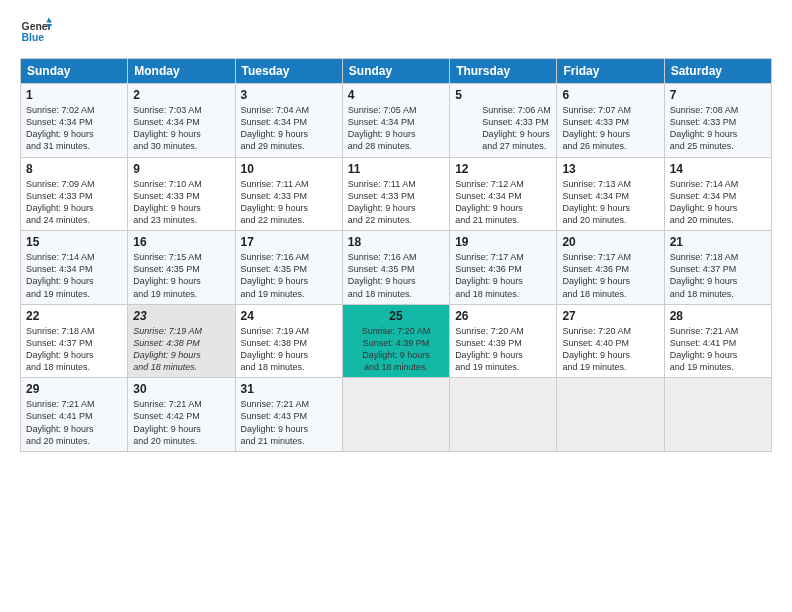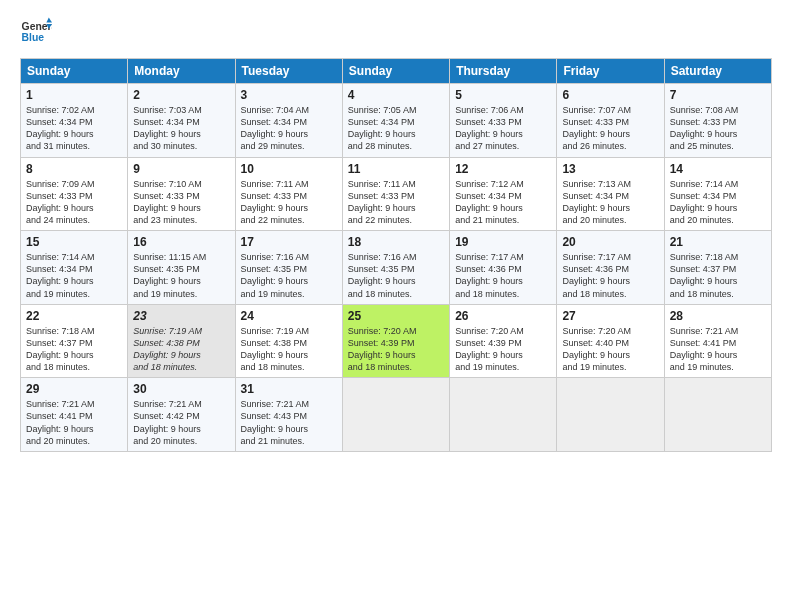--- a/index.html
+++ b/index.html
@@ -141,21 +141,21 @@
           </td>
           <td style="background: rgb(245, 248, 252);">
             <span class="day-num">4</span>
             <div class="day-info" style="white-space: pre-line;">Sunrise: 7:05 AM
 Sunset: 4:34 PM
 Daylight: 9 hours
 and 28 minutes.</div>
           </td>
           <td style="background: rgb(245, 248, 252);">
             <span class="day-num">5</span>
-            <div class="day-info" style="white-space: pre-line;">Sunrise: 7:06 AM
+            <div class="day-info" style="white-space: pre-line; margin-left: 27px;">Sunrise: 7:06 AM
 Sunset: 4:33 PM
 Daylight: 9 hours
 and 27 minutes.</div>
           </td>
           <td style="background: rgb(245, 248, 252);">
             <span class="day-num">6</span>
             <div class="day-info" style="white-space: pre-line;">Sunrise: 7:07 AM
 Sunset: 4:33 PM
 Daylight: 9 hours
 and 26 minutes.</div>
@@ -222,21 +222,21 @@
         <tr>
           <td style="background: rgb(245, 248, 252);">
             <span class="day-num">15</span>
             <div class="day-info" style="white-space: pre-line;">Sunrise: 7:14 AM
 Sunset: 4:34 PM
 Daylight: 9 hours
 and 19 minutes.</div>
           </td>
           <td style="background: rgb(245, 248, 252);">
             <span class="day-num">16</span>
-            <div class="day-info" style="white-space: pre-line;">Sunrise: 11:15 AM
+            <div class="day-info" style="white-space: pre-line;">Sunrise: 7:15 AM
 Sunset: 4:35 PM
 Daylight: 9 hours
 and 19 minutes.</div>
           </td>
           <td style="background: rgb(245, 248, 252); margin-top: 13px;">
             <span class="day-num">17</span>
             <div class="day-info" style="white-space: pre-line;">Sunrise: 7:16 AM
 Sunset: 4:35 PM
 Daylight: 9 hours
 and 19 minutes.</div>
@@ -285,21 +285,21 @@
 Daylight: 9 hours
 and 18 minutes.</div>
           </td>
           <td style="background: rgb(255, 255, 255);">
             <span class="day-num">24</span>
             <div class="day-info" style="white-space: pre-line;">Sunrise: 7:19 AM
 Sunset: 4:38 PM
 Daylight: 9 hours
 and 18 minutes.</div>
           </td>
-          <td style="background: #bef264;">
+          <td style="background: #14b8a6; text-align: center;">
             <span class="day-num">25</span>
             <div class="day-info" style="white-space: pre-line;">Sunrise: 7:20 AM
 Sunset: 4:39 PM
 Daylight: 9 hours
 and 18 minutes.</div>
           </td>
           <td style="background: rgb(255, 255, 255);">
             <span class="day-num">26</span>
             <div class="day-info" style="white-space: pre-line;">Sunrise: 7:20 AM
 Sunset: 4:39 PM

